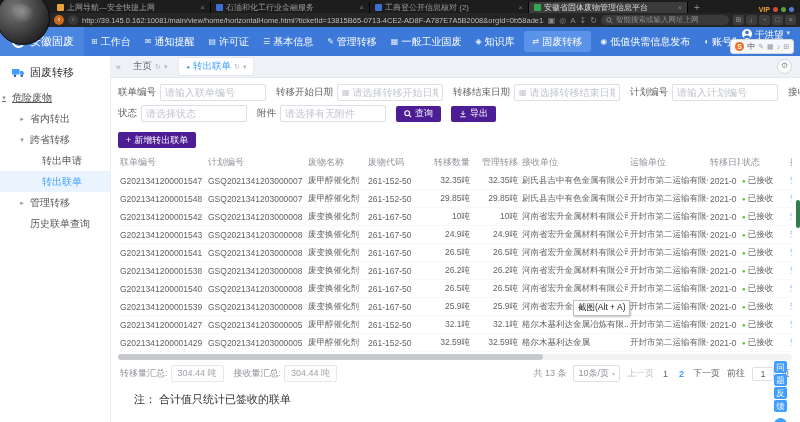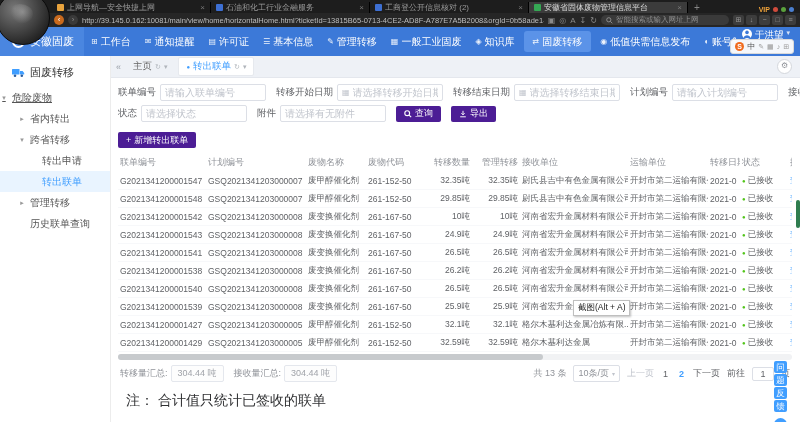--- a/index.html
+++ b/index.html
@@ -86,21 +86,21 @@
   .schip{display:flex;align-items:center;gap:3px;font-size:9px;color:#909399;}
   .sval{border:1px solid #e4e7ed;border-radius:2px;padding:1px 6px;color:#a0a3a9;background:#fdfdfd;}
   .pagination{margin-left:auto;display:flex;align-items:center;gap:7px;font-size:9px;color:#606266;}
   .ptotal{color:#909399;}
   .psize{border:1px solid #dcdfe6;border-radius:2px;padding:1px 4px;color:#909399;display:inline-flex;gap:3px;align-items:center;}
   .selarr2{font-size:6px;color:#c0c4cc;}
   .pprev{color:#c0c4cc;}
   .pnum{padding:0 2px;color:#606266;}
   .pnum.cur{color:#409eff;font-weight:bold;}
   .pjbox{border:1px solid #dcdfe6;border-radius:2px;width:16px;text-align:center;padding:1px 2px;color:#606266;}
-  .note{padding:8px 16px 0;font-size:14px;color:#303133;}
+  .note{padding:8px 24px 0;font-size:11px;color:#303133;}
   
   .tooltip{position:absolute;left:573px;top:300px;background:#fff;border:1px solid #bfbfbf;box-shadow:1px 1px 2px rgba(0,0,0,.25);font-size:8.5px;color:#222;padding:1px 4px;z-index:60;white-space:nowrap;}
   .floatstack{position:absolute;right:13px;top:361px;z-index:45;display:flex;flex-direction:column;align-items:center;}
   .fwgroup{display:flex;flex-direction:column;gap:1px;}
   .fwbtn{width:13px;height:12px;background:#409eff;color:#fff;font-size:8.5px;line-height:12px;text-align:center;border-radius:2px;}
   .fwcircle{width:13px;height:13px;margin-top:6px;background:#409eff;color:#fff;border-radius:50%;font-size:8px;line-height:13px;text-align:center;}
   .vthumb{position:absolute;right:0;top:200px;width:4px;height:28px;background:#2f7d4f;border-radius:2px;z-index:50;}
 </style>
 </head>
 <body>

